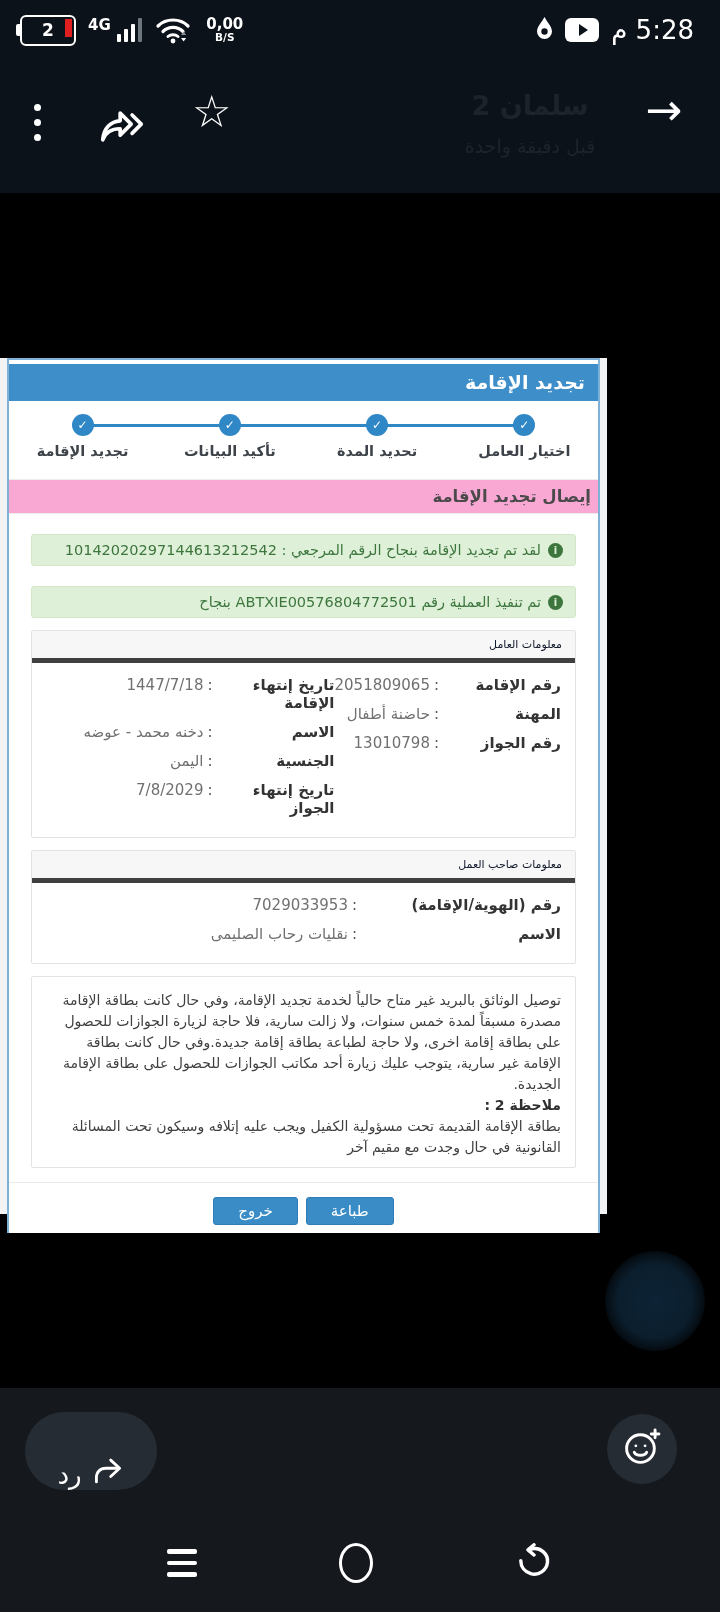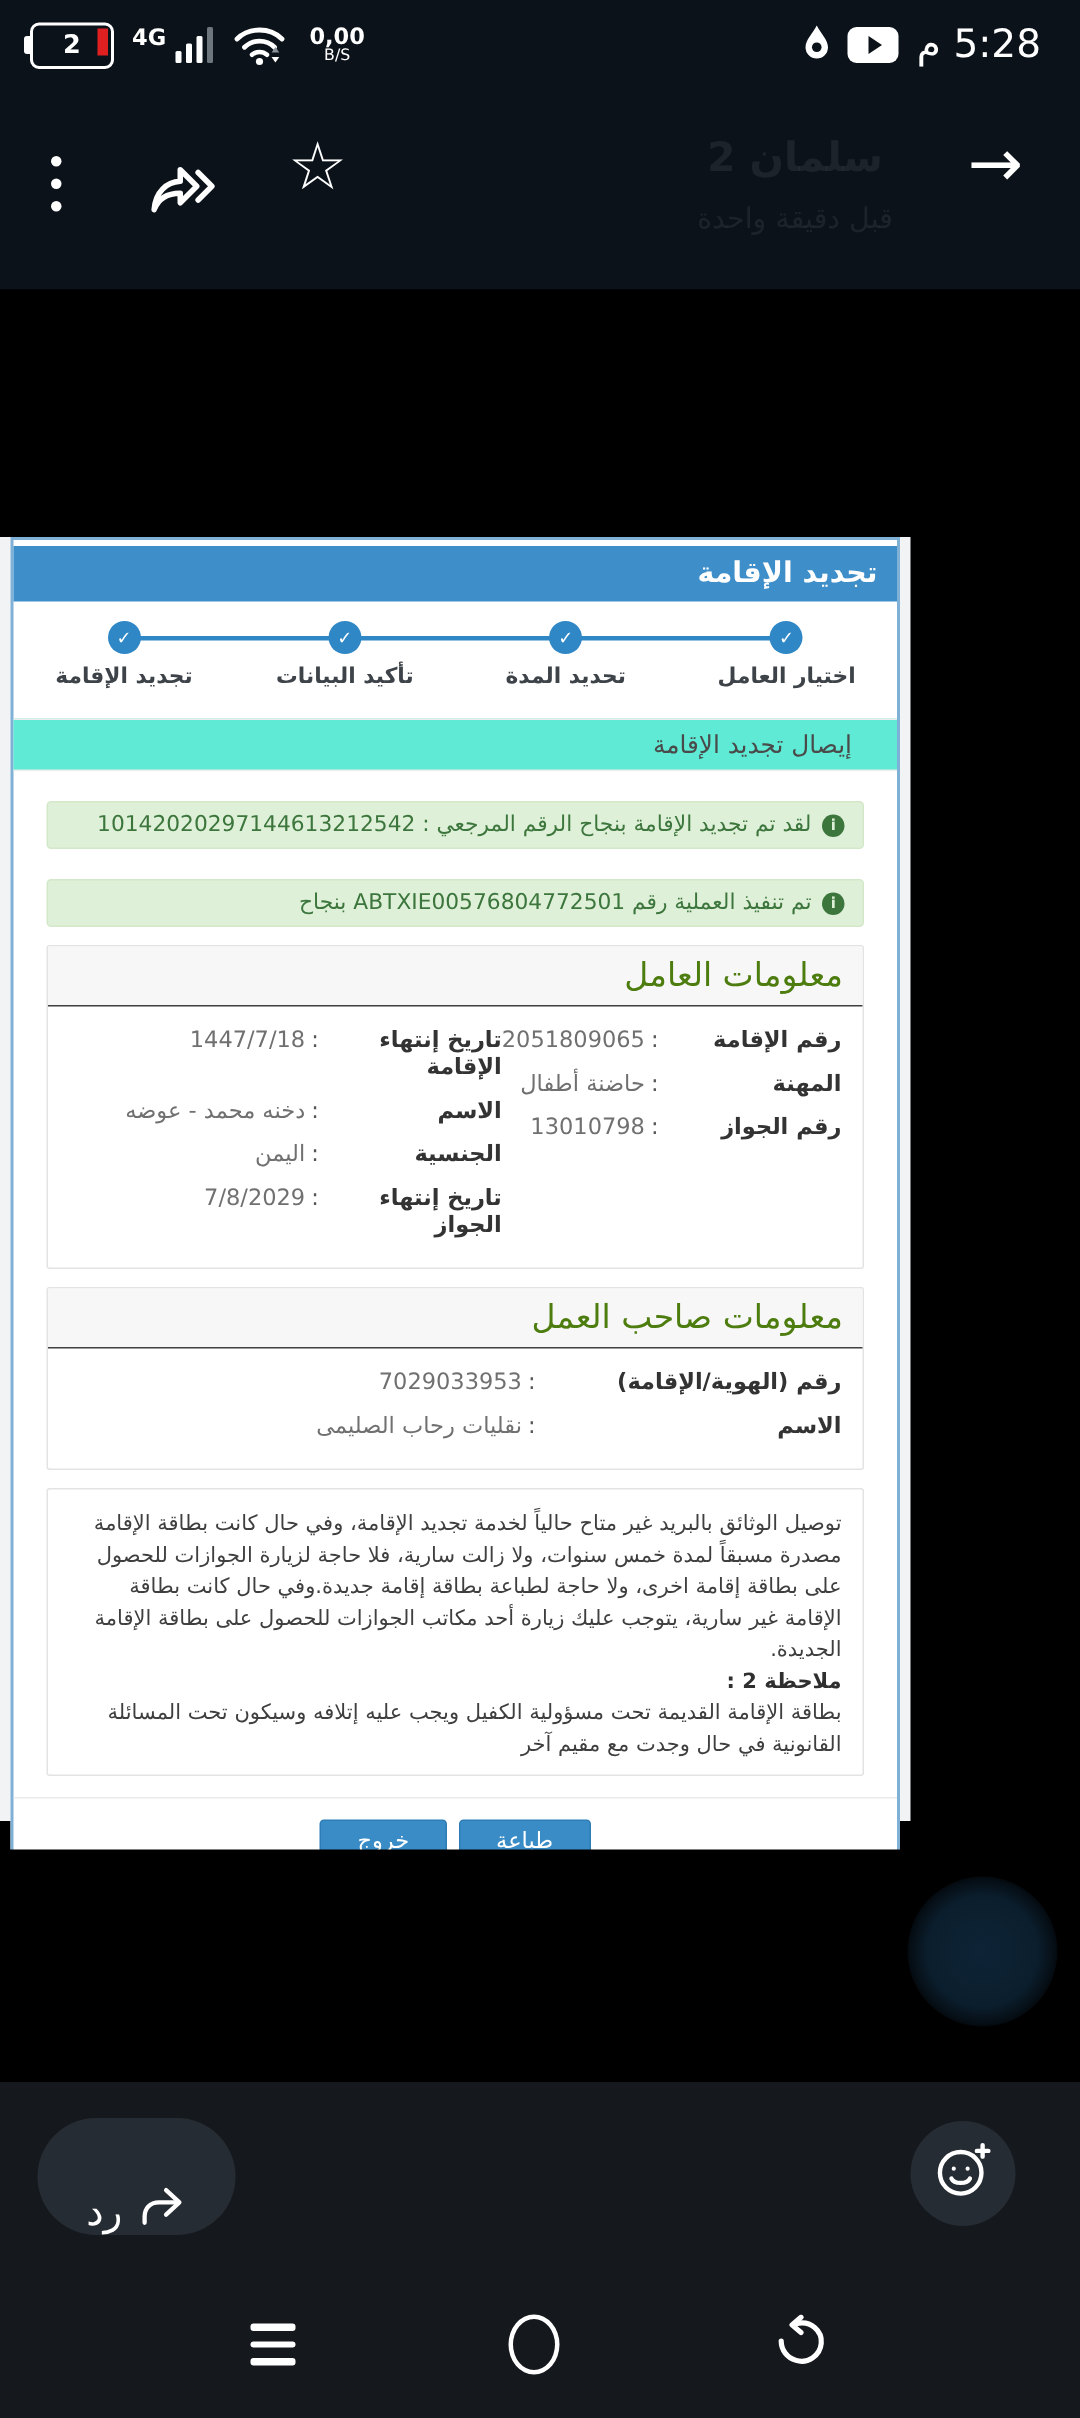--- a/index.html
+++ b/index.html
@@ -15,21 +15,21 @@
             display:flex;align-items:center;justify-content:center;font-size:17px;font-weight:bold;}
   .bat-red{position:absolute;right:2px;top:2px;width:7px;height:18px;background:#e02020;}
   .nettype{font-size:15px;font-weight:bold;margin-right:-6px;transform:translateY(-5px);}
   .sigbars{display:flex;align-items:flex-end;gap:2.5px;}
   .sigbars i{display:block;width:4.5px;background:#fff;border-radius:1px;}
   .sigbars i:nth-child(1){height:8px}.sigbars i:nth-child(2){height:13px}
   .sigbars i:nth-child(3){height:18px}.sigbars i:nth-child(4){height:24px;background:#6d757d;}
   .wifi{position:relative;width:40px;height:30px;}
   .speed{display:flex;flex-direction:column;align-items:center;line-height:1.05;justify-content:center;}
   .speed .v{font-size:15px;font-weight:bold;}
-  .speed .u{font-size:10.5px;font-weight:normal;}
+  .speed .u{font-size:10.5px;font-weight:bold;}
   .yt{width:34px;height:24px;background:#fff;border-radius:6px;display:flex;align-items:center;justify-content:center;}
   .yt i{display:block;width:0;height:0;border-left:9px solid #0c121a;border-top:6px solid transparent;border-bottom:6px solid transparent;margin-left:2px;}
   .clock{font-size:26px;direction:rtl;margin-right:10px;}
   
   .actionbar{position:absolute;top:60px;left:0;width:720px;height:133px;background:#0c121a;}
   .kebab{position:absolute;left:34px;top:44px;display:flex;flex-direction:column;gap:8px;}
   .kebab i{width:7px;height:7px;border-radius:50%;background:#fff;display:block;}
   .fwd-icon{position:absolute;left:98px;top:44px;}
   .star-icon{position:absolute;left:192px;top:30px;font-size:44px;color:#fff;line-height:1;}
   .next-icon{position:absolute;right:38px;top:28px;font-size:44px;color:#fff;line-height:1;}
@@ -44,28 +44,28 @@
   
   .pageband{position:absolute;top:358px;left:0;width:607px;height:856px;background:#f1f3f5;}
   .card{margin:0 7px;background:#fff;border:2px solid #7fb0d6;box-sizing:border-box;direction:rtl;padding-top:4px;}
   .card-title{background:#3d8ec9;color:#fff;font-size:19px;font-weight:bold;padding:7px 13px 8px;}
   .stepper{position:relative;height:78px;padding-top:13px;box-sizing:border-box;}
   .step-line{position:absolute;top:23px;right:12.5%;left:12.5%;height:3px;background:#2f87c6;}
   .steps{display:flex;position:relative;}
   .step{flex:1;display:flex;flex-direction:column;align-items:center;gap:7px;}
   .dot{width:22px;height:22px;border-radius:50%;background:#2f87c6;color:#fff;display:flex;align-items:center;justify-content:center;font-size:12px;font-weight:bold;}
   .step-label{font-size:14.5px;font-weight:bold;color:#3d4349;}
-  .receipt-bar{background:#5eead4;border-top:1px solid #ececec;border-bottom:1px solid #ececec;
-               padding:7px 30px;font-size:16.5px;color:#4a4a4a;}
+  .receipt-bar{background:#f9a8d4;border-top:1px solid #ececec;border-bottom:1px solid #ececec;
+               padding:7px 7px;font-size:16.5px;color:#4a4a4a;font-weight:bold;}
   .alert{margin:20px 22px 0;background:#dff0d8;border:1px solid #d3e8c8;border-radius:3px;
          padding:7px 12px;color:#3c763d;font-size:14.5px;display:flex;align-items:center;gap:7px;}
   .info-ic{flex:0 0 auto;width:15px;height:15px;border-radius:50%;background:#3c763d;color:#dff0d8;
            display:flex;align-items:center;justify-content:center;font-size:10px;font-weight:bold;font-style:normal;}
   .panel{margin:12px 22px 0;border:1px solid #e3e3e3;border-radius:2px;}
-  .panel-h{background:#f7f7f7;border-bottom:1px solid #404040;padding:7px 13px;font-size:22px;color:#4d7c0f;}
+  .panel-h{background:#f7f7f7;border-bottom:5px solid #404040;padding:7px 13px;font-size:11px;color:#0f172a;}
   .panel-b{padding:13px 14px 9px;}
   .cols{display:flex;}
   .col-r{flex:0 0 42%;}
   .col-l{flex:1;}
   .frow{display:flex;margin-bottom:11px;font-size:15px;align-items:baseline;}
   .flabel{font-weight:bold;color:#333;width:118px;flex:0 0 auto;}
   .flabel.wide{width:200px;}
   .fcolon{color:#555;margin:0 4px;}
   .fvalue{color:#707070;}
   .notes-body{font-size:14px;color:#3f3f3f;line-height:1.5;}

